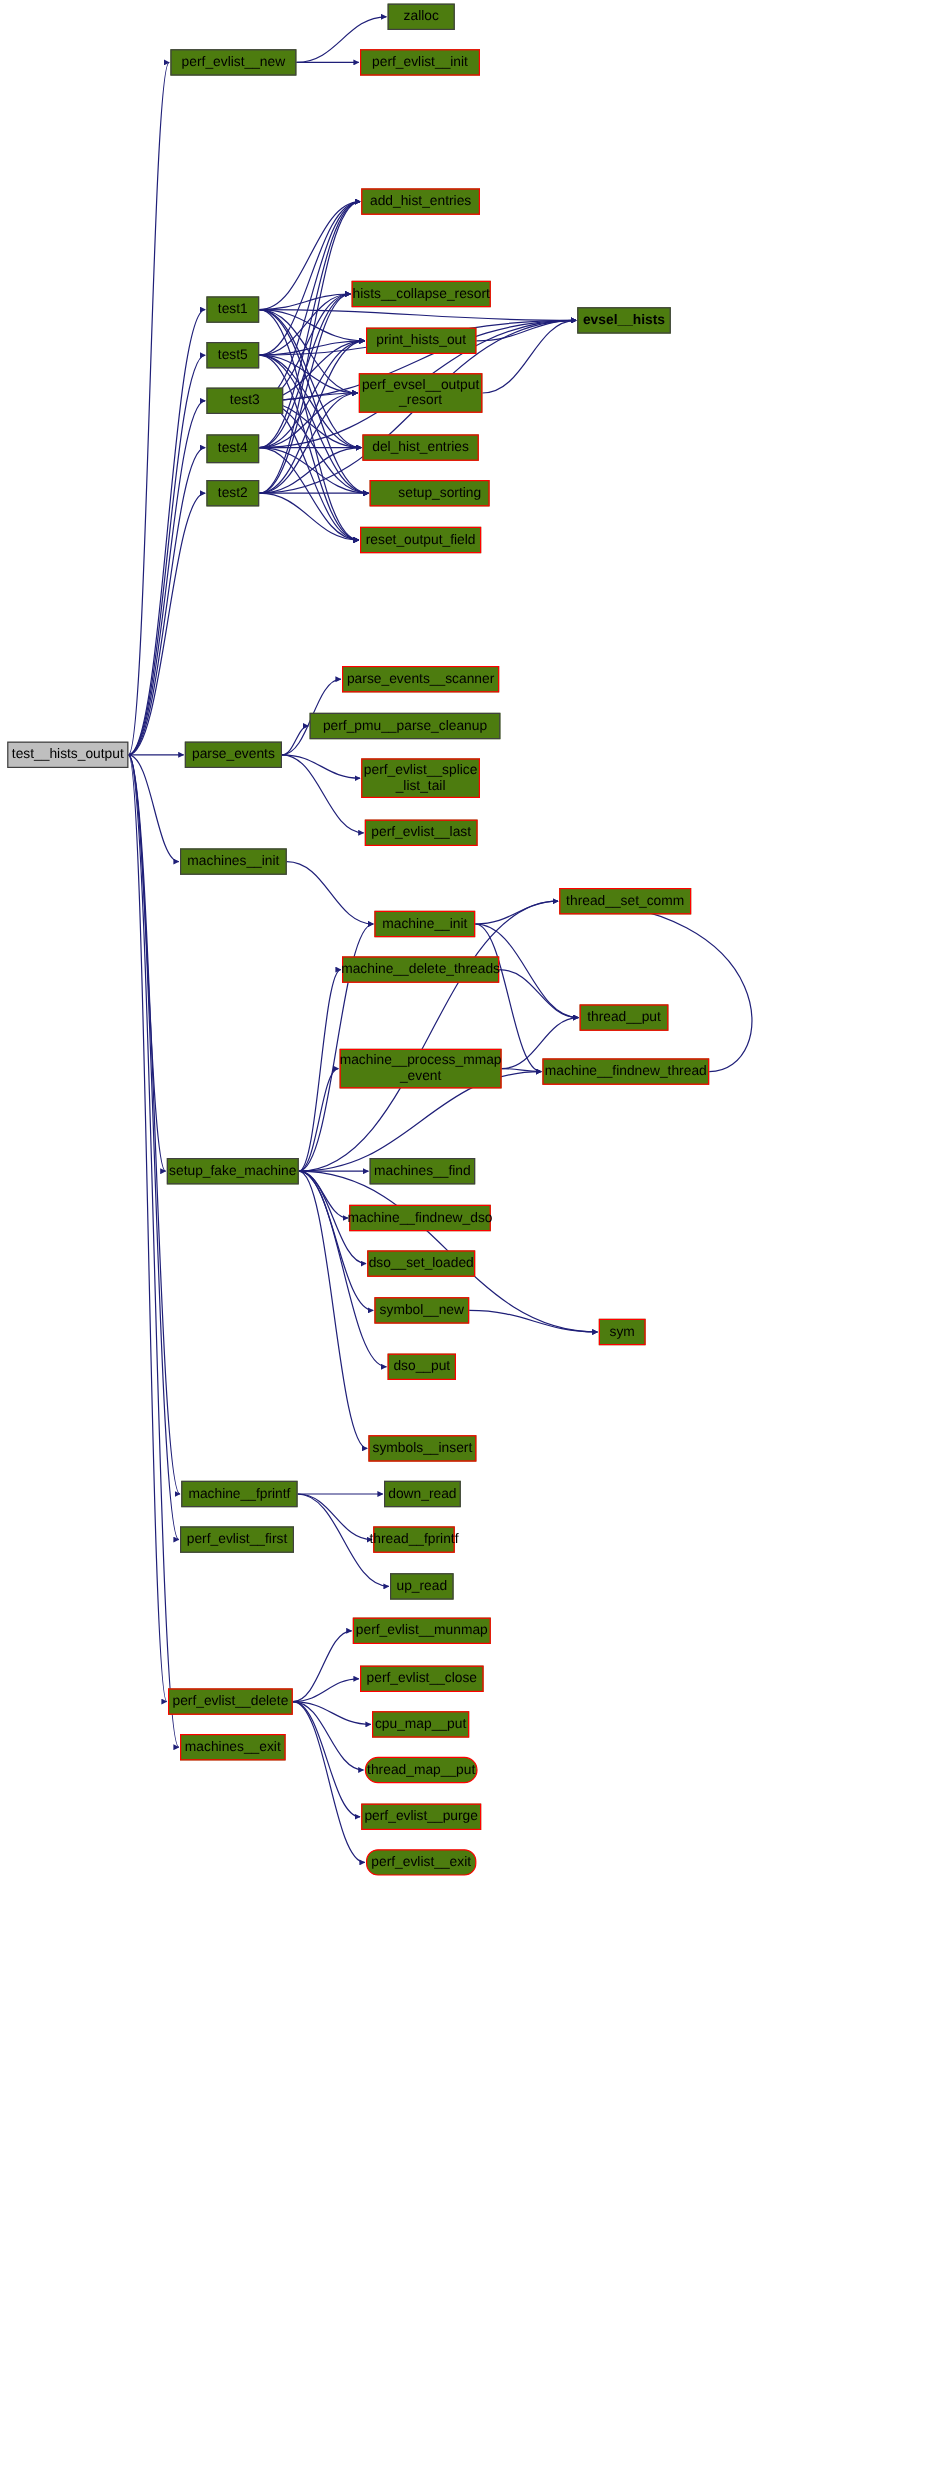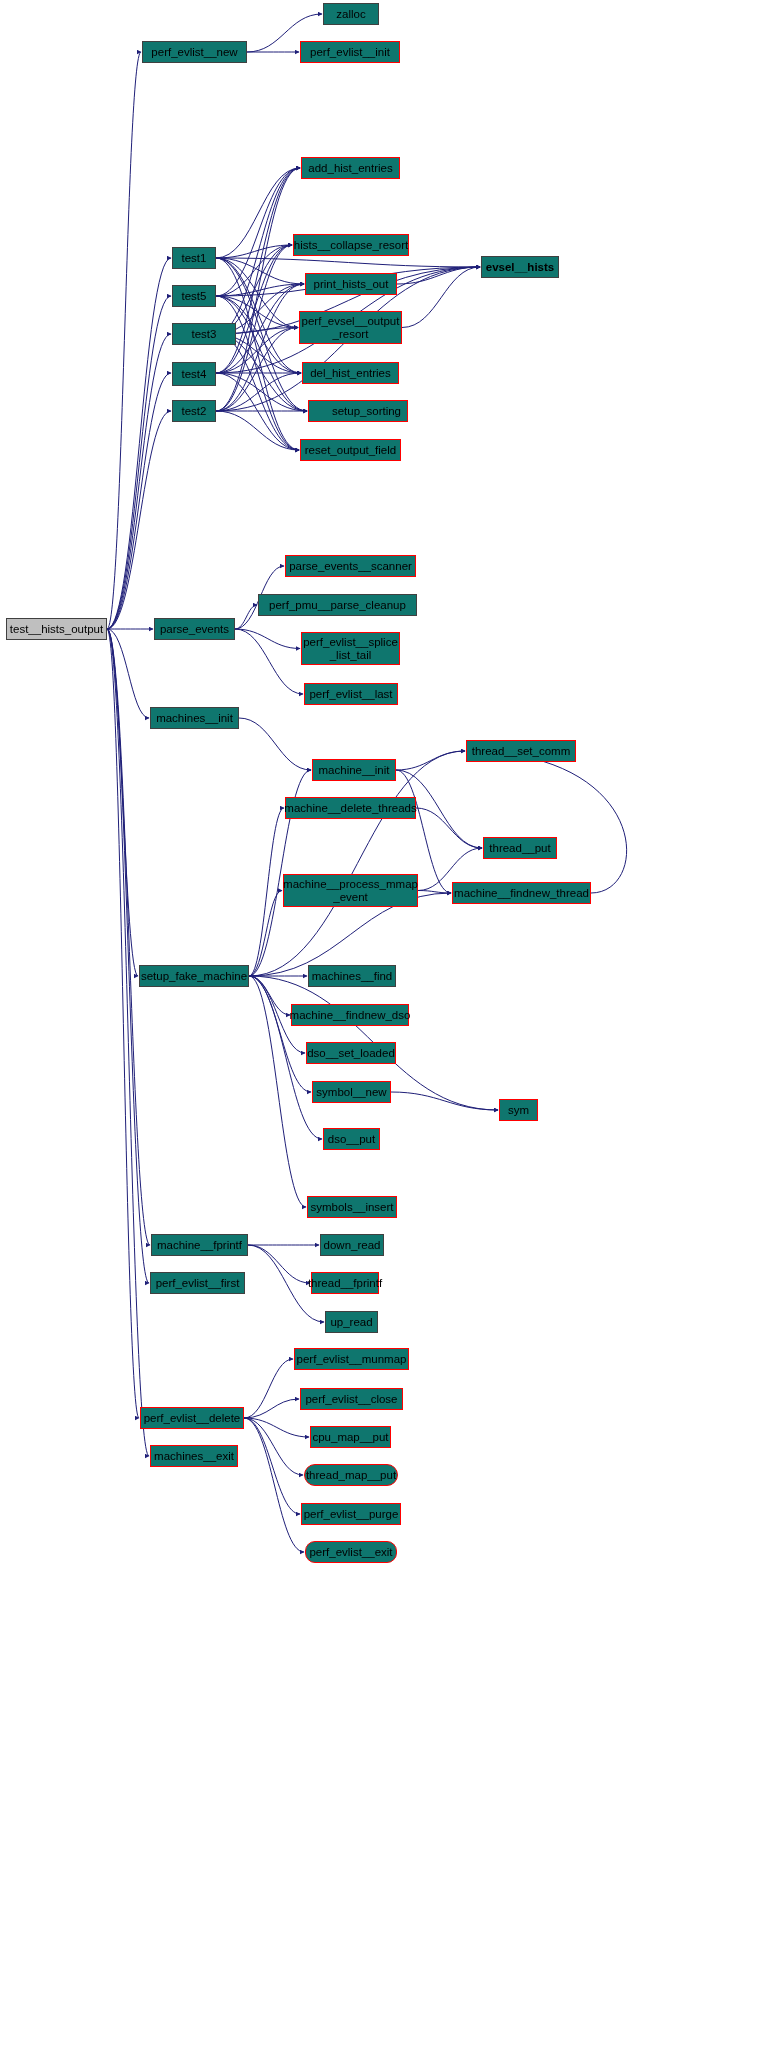--- a/index.html
+++ b/index.html
@@ -26,21 +26,21 @@
     height: 2061px;
     pointer-events: none;
   }
   .node {
     position: absolute;
     box-sizing: border-box;
     display: flex;
     align-items: center;
     justify-content: center;
     text-align: center;
-    background: #0f766e;
+    background: #4d7c0f;
     border: 1px solid #404040;
     font-size: 11.5px;
     line-height: 13px;
     color: #000000;
     white-space: pre-line;
     letter-spacing: 0px;
   }
   .node.red {
     border: 1px solid #ff0000;
   }

